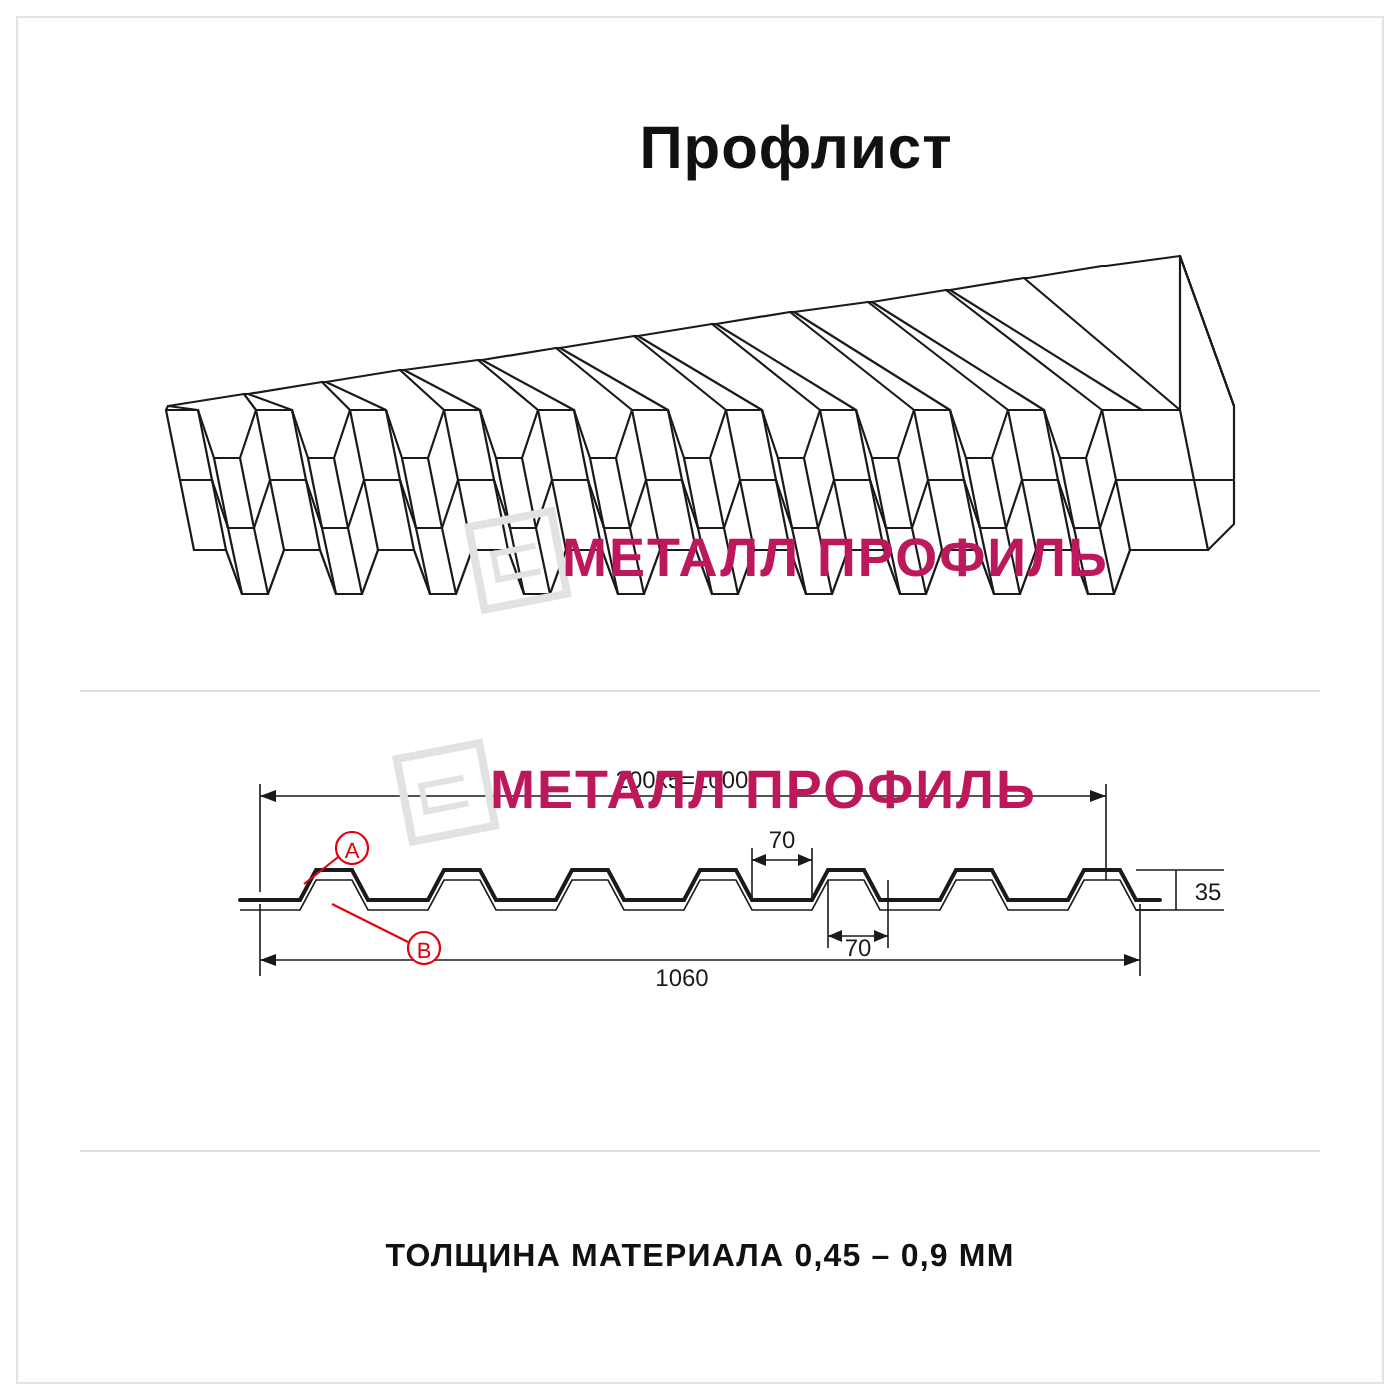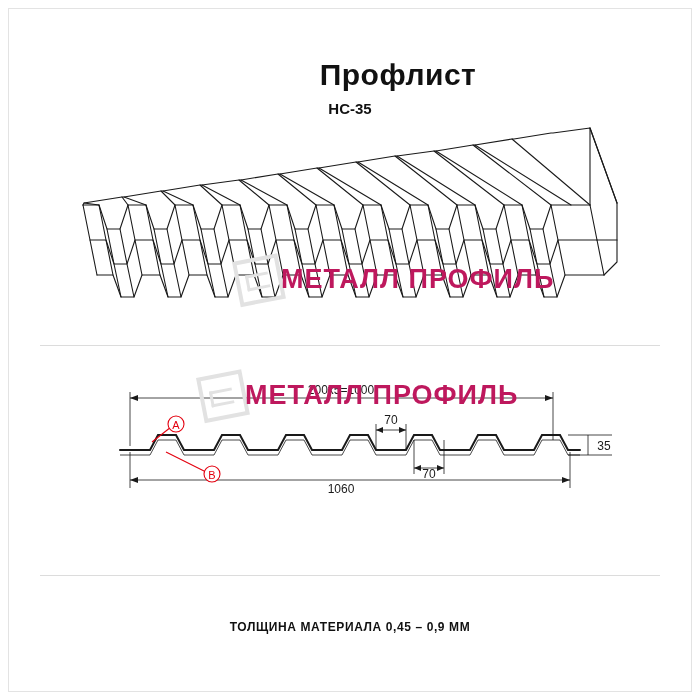--- a/index.html
+++ b/index.html
@@ -56,21 +56,21 @@
     height: 1px;
     background: #dcdcdc;
   }
   .divider.top { top: 345px; }
   .divider.bottom { top: 575px; }
   .footer-note {
     position: absolute;
     left: 0; top: 620px;
     width: 700px;
     text-align: center;
-    font-size: 12px;
+    font-size: 16px;
     font-weight: bold;
     letter-spacing: 0.6px;
     color: #111111;
   }
   .svg-layer {
     position: absolute;
     left: 0; top: 0;
   }
   .wm {
     position: absolute;
@@ -104,21 +104,20 @@
   .wm-text2 { left: 245px; top: 380px; }
 </style>
 </head>
 <body>
 
 <div class="page">
 
   <div class="border-frame"></div>
 
   <div class="title">Профлист</div>
-  <div class="subtitle">НС-35</div>
 
   <svg class="svg-layer" width="700" height="700">
     <g fill="none" stroke="#1a1a1a" stroke-width="1.1" stroke-linejoin="round" stroke-linecap="round">
 
       <path d="M83,205 L84,203 L122,197 L124,197 L161,191 L163,191 L200,185 L202,185 L239,180 L241,180 L278,174 L280,174 L317,168 L319,168 L356,162 L358,162 L395,156 L397,156 L434,151 L436,151 L473,145 L475,145 L512,139 L514,139 L551,133 L553,133 L590,128 L617,203"></path>
 
       <path d="M83,205
                L99,205 L107,229 L120,229 L128,205 L146,205
                L154,229 L167,229 L175,205 L193,205
                L201,229 L214,229 L222,205 L240,205

